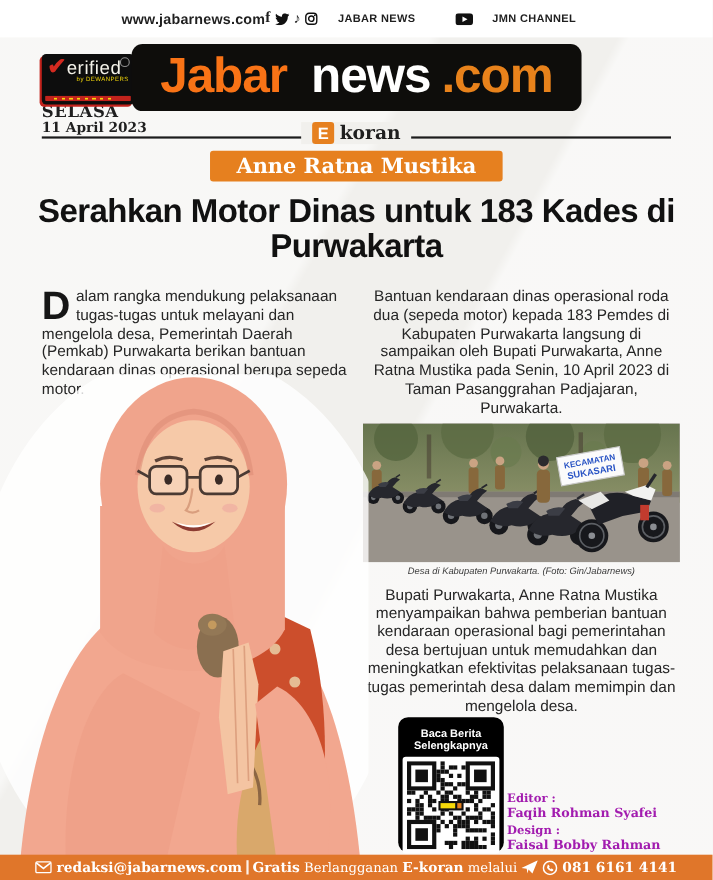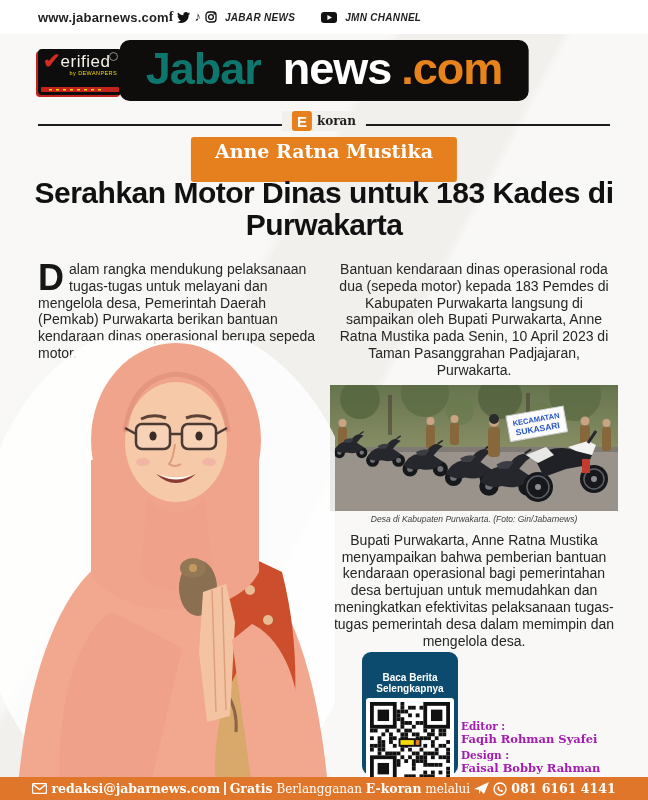--- a/index.html
+++ b/index.html
@@ -3,68 +3,68 @@
 <meta charset="utf-8">
 <style>
   html,body{margin:0;padding:0;}
   .page{position:relative;width:648px;height:800px;background:#F1F0ED;overflow:hidden;
         font-family:"Liberation Sans",sans-serif;color:#1f1f1f;}
   .sheen{position:absolute;inset:0;pointer-events:none;
     background:linear-gradient(118deg,rgba(255,255,255,0) 54%,rgba(255,255,255,.55) 55%,rgba(255,255,255,.55) 100%),
                linear-gradient(300deg,rgba(255,255,255,0) 62%,rgba(255,255,255,.5) 63%);}
   
   .topbar{position:absolute;top:0;left:0;right:0;height:34px;background:#fff;
-          display:flex;align-items:center;justify-content:flex-start;padding:0 38px;box-sizing:border-box;z-index:5;}
+          display:flex;align-items:center;justify-content:center;padding:0 38px;box-sizing:border-box;z-index:5;}
   .site{font-weight:bold;font-size:13px;letter-spacing:.2px;}
   .socials{display:flex;align-items:center;gap:4px;font-weight:bold;font-size:10px;}
-  .socials .lbl{margin:0 4px;letter-spacing:.3px;font-style:italic;}
+  .socials .lbl{margin:0 14px;letter-spacing:.3px;}
   .gap{width:14px;}
   .fb{font-family:"Liberation Serif",serif;font-weight:bold;font-size:14px;line-height:10px;}
   .note{font-size:13px;line-height:10px;}
   
   .logo{position:absolute;top:40px;left:50%;transform:translateX(-50%);background:#0e0d0b;border-radius:10px;
         padding:6px 26px 10px;white-space:nowrap;z-index:6;}
   .logo span{font-weight:bold;font-size:45px;letter-spacing:-1px;line-height:1;}
-  .lg1{color:#0f766e;} .lg2{color:#ffffff;margin-left:22px;} .lg3{color:#E8821B;margin-left:10px;}
+  .lg1{color:#f97316;} .lg2{color:#ffffff;margin-left:22px;} .lg3{color:#E8821B;margin-left:10px;}
   .verified{position:absolute;left:38px;top:49px;width:84px;height:46px;background:#0d0d0d;border-radius:4px;
             box-shadow:-2px 2px 0 #c2231c;z-index:6;padding:3px 5px 0;box-sizing:border-box;}
   .vrow{display:flex;align-items:flex-start;}
   .vcheck{color:#D42A20;font-size:21px;line-height:18px;font-weight:bold;}
   .vword{color:#f4f2e9;font-weight:normal;font-size:17px;line-height:20px;letter-spacing:.5px;}
   .vby{color:#F5D90A;font-size:5.5px;text-align:right;margin-top:-2px;letter-spacing:.4px;}
   .vstrip{position:absolute;left:3px;right:3px;bottom:3px;height:5px;background:#c2231c;border-radius:1px;
           background-image:repeating-linear-gradient(90deg,#f5d90a 0 3px,transparent 3px 7px);background-size:70% 1.5px;background-position:8px 2px;background-repeat:no-repeat;}
   .vdot{position:absolute;right:4px;top:3px;width:7px;height:7px;border:1px solid #8f8f8f;border-radius:50%;}
   .dateblock{position:absolute;left:38px;top:93px;font-family:"DejaVu Serif",serif;font-weight:bold;z-index:4;}
   .day{font-size:15px;letter-spacing:.5px;line-height:16px;}
   .date{font-size:12.5px;line-height:13px;}
   .rule{position:absolute;left:38px;right:38px;top:124px;height:2px;background:#1c1c1c;z-index:1;}
   .ekoran{position:absolute;top:111px;left:50%;transform:translateX(-50%);background:#F1F0ED;padding:0 10px;
           display:flex;align-items:center;gap:5px;z-index:2;}
   .ebox{width:20px;height:20px;background:#E6801F;border-radius:3px;color:#fff;font-weight:bold;font-size:15px;
         display:flex;align-items:center;justify-content:center;}
-  .eword{font-family:"DejaVu Serif",serif;font-weight:bold;font-size:12px;}
+  .eword{font-family:"DejaVu Serif",serif;font-weight:bold;font-size:17px;}
   .pill{position:absolute;top:137px;left:50%;transform:translateX(-50%);background:#E6801F;border-radius:3px;
-        color:#fff;font-family:"DejaVu Serif",serif;font-weight:bold;font-size:19px;padding:3px 24px 20px;white-space:nowrap;}
+        color:#fff;font-family:"DejaVu Serif",serif;font-weight:bold;font-size:19px;padding:3px 24px 3px;white-space:nowrap;}
   .headline{position:absolute;top:177px;left:24px;right:24px;text-align:center;font-weight:bold;font-size:30px;
             line-height:1.06;letter-spacing:-.5px;color:#111;}
   
   .colL{position:absolute;left:38px;top:261px;width:284px;font-size:14px;line-height:1.2;color:#262626;}
   .colR{position:absolute;left:330px;top:261px;width:288px;font-size:14px;line-height:1.2;color:#262626;text-align:center;}
   .dropcap{float:left;font-size:36px;font-weight:bold;line-height:.78;padding:3px 5px 0 0;color:#161616;}
   .photo{margin-top:6px;width:288px;height:126px;background:#97918a;overflow:hidden;}
   .caption{font-size:8.5px;font-style:italic;color:#3c3c3c;margin:3px 0 8px;}
   
   .person{position:absolute;left:0;top:340px;width:335px;height:447px;z-index:2;}
   .person-name{position:absolute;left:88px;top:758px;z-index:3;color:#c2410c;margin-top:21px;}
   .pname{font-weight:bold;font-size:17px;line-height:15.5px;letter-spacing:.2px;text-shadow:0 1px 2px rgba(0,0,0,.25);}
   .ptitle{font-size:10.5px;margin-top:3px;font-weight:bold;opacity:.95;text-shadow:0 1px 2px rgba(0,0,0,.3);}
   
-  .qrbox{position:absolute;left:362px;top:652px;width:96px;height:123px;background:#0c4a6e;border-radius:9px;
-         box-sizing:border-box;padding:21px 4px 4px;z-index:3;}
+  .qrbox{position:absolute;left:362px;top:652px;width:96px;height:123px;background:#000000;border-radius:9px;
+         box-sizing:border-box;padding:11px 4px 4px;z-index:3;}
   .qrhead{color:#fff;font-weight:bold;font-size:10px;line-height:10.5px;text-align:center;}
   .qrwhite{margin-top:4px;background:#fff;border-radius:3px;height:88px;display:flex;align-items:center;justify-content:center;}
   .credits{position:absolute;left:461px;top:720px;font-family:"DejaVu Serif",serif;font-weight:bold;color:#a21caf;z-index:3;}
   .credits .lab{font-size:10.5px;line-height:13px;}
   .credits .nam{font-size:11.5px;line-height:13px;margin-bottom:3px;}
   
   .footer{position:absolute;left:0;right:0;bottom:0;height:23px;background:#E0762A;display:flex;align-items:center;
           justify-content:center;gap:4px;color:#fff;z-index:7;}
   .f-serif{font-family:"DejaVu Serif",serif;font-weight:bold;font-size:12.5px;}
   .f-mid{font-family:"DejaVu Serif",serif;font-size:12px;}
@@ -113,20 +113,24 @@
     <div class="vrow">
       <span class="vcheck">✔</span>
       <span class="vword">erified</span>
     </div>
     <div class="vby">by DEWANPERS</div>
     <div class="vstrip"></div>
   </div>
 
   <div class="logo"><span class="lg1">Jabar</span><span class="lg2">news</span><span class="lg3">.com</span></div>
 
+  <div class="dateblock">
+    <div class="day">SELASA</div>
+    <div class="date">11 April 2023</div>
+  </div>
 
   <div class="rule"></div>
   <div class="ekoran">
     <span class="ebox">E</span>
     <span class="eword">koran</span>
   </div>
 
   <div class="pill">Anne Ratna Mustika</div>
 
   <div class="headline">Serahkan Motor Dinas untuk 183 Kades di Purwakarta</div>

